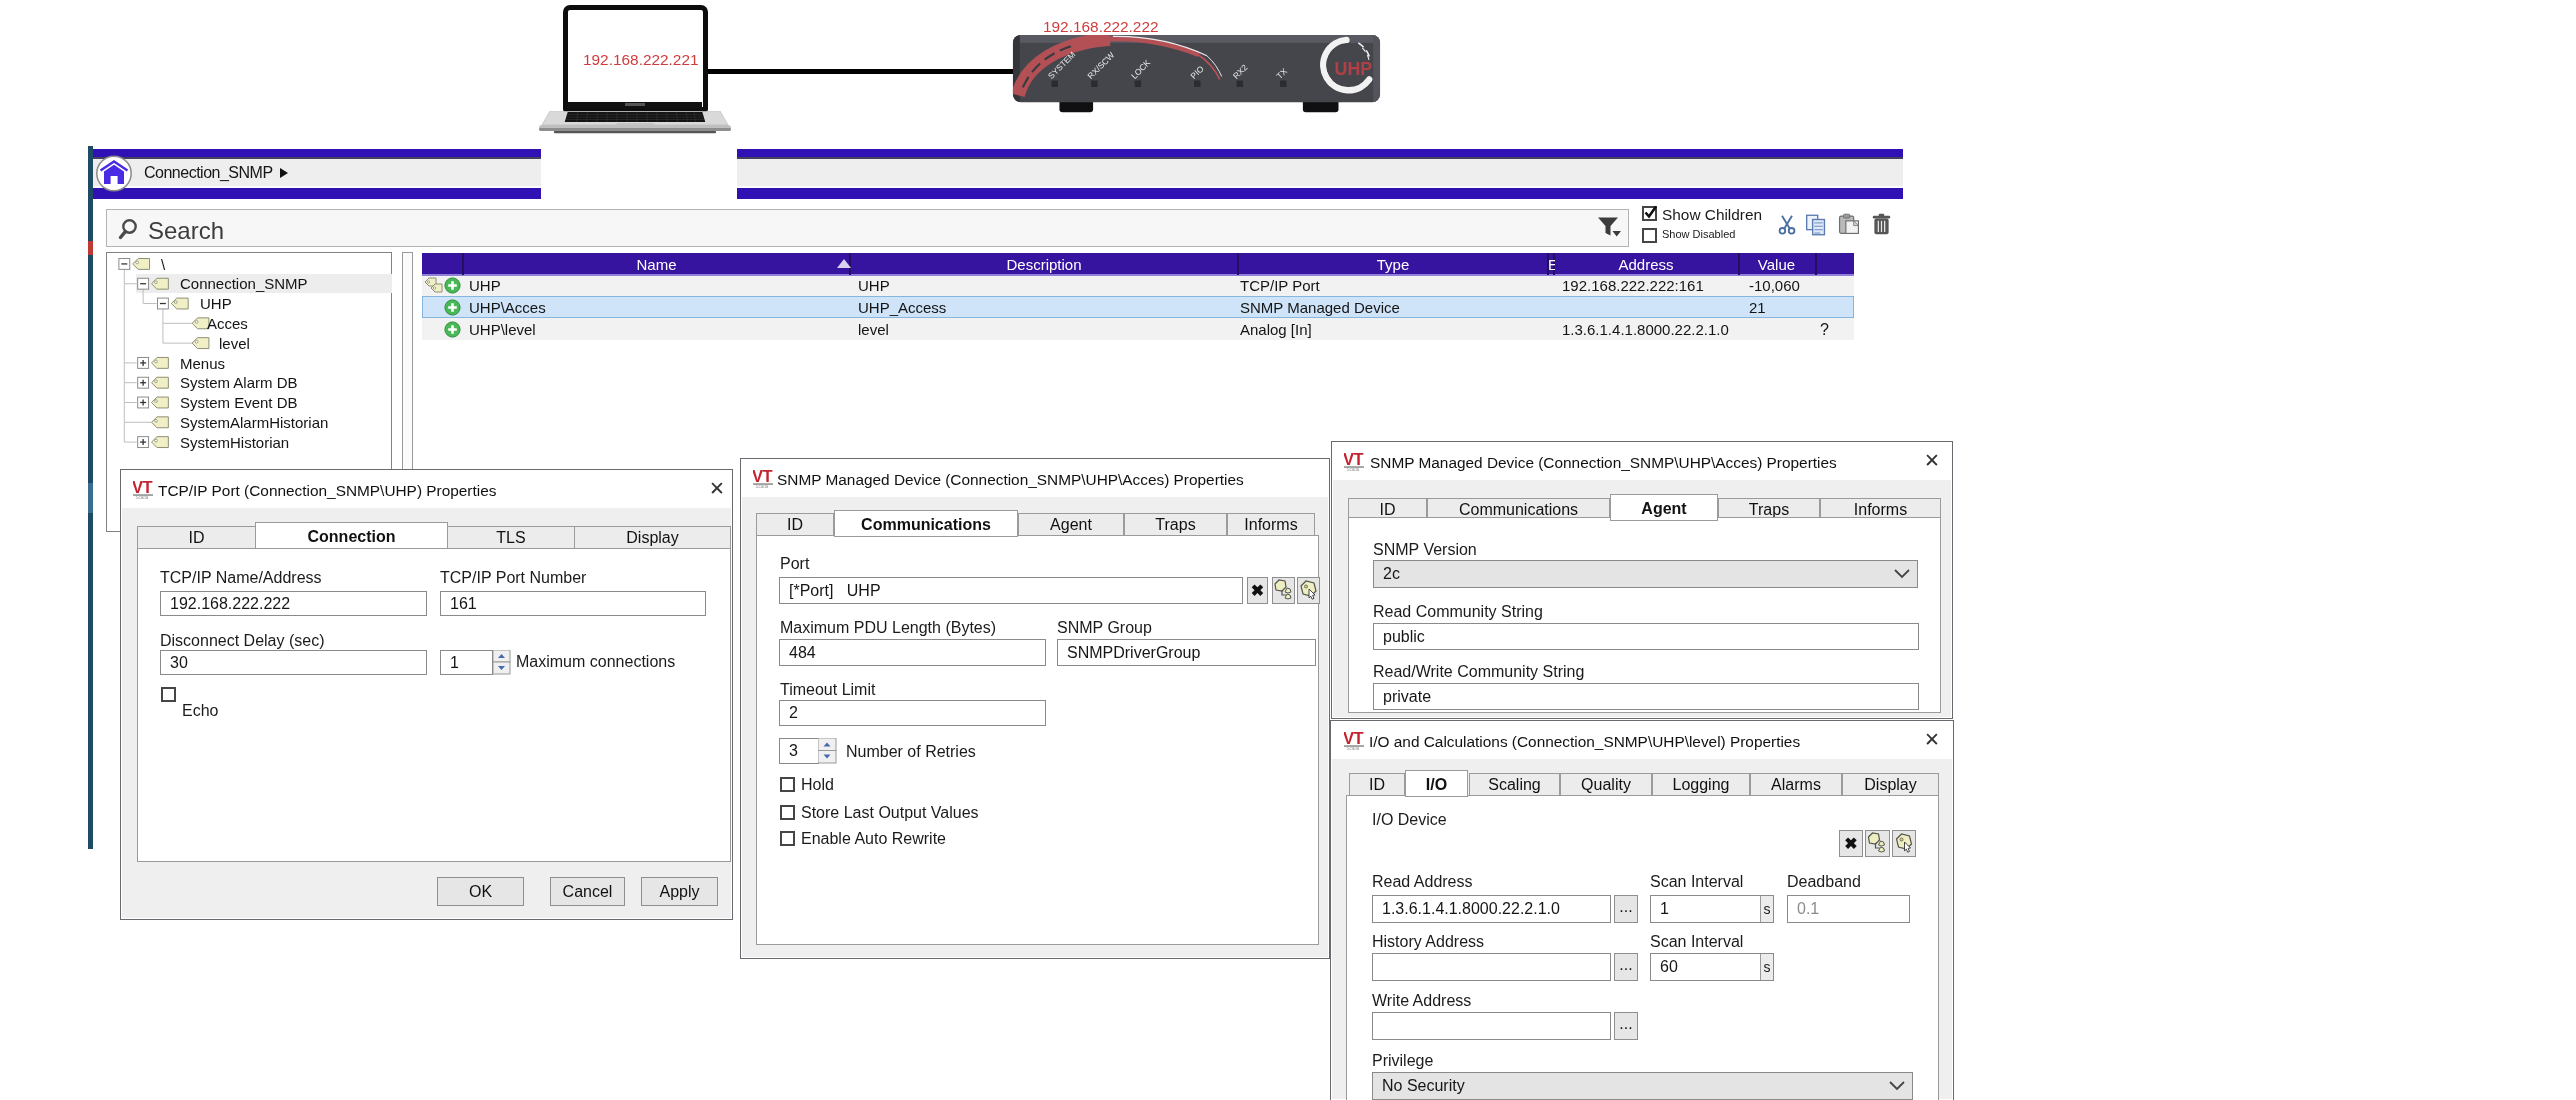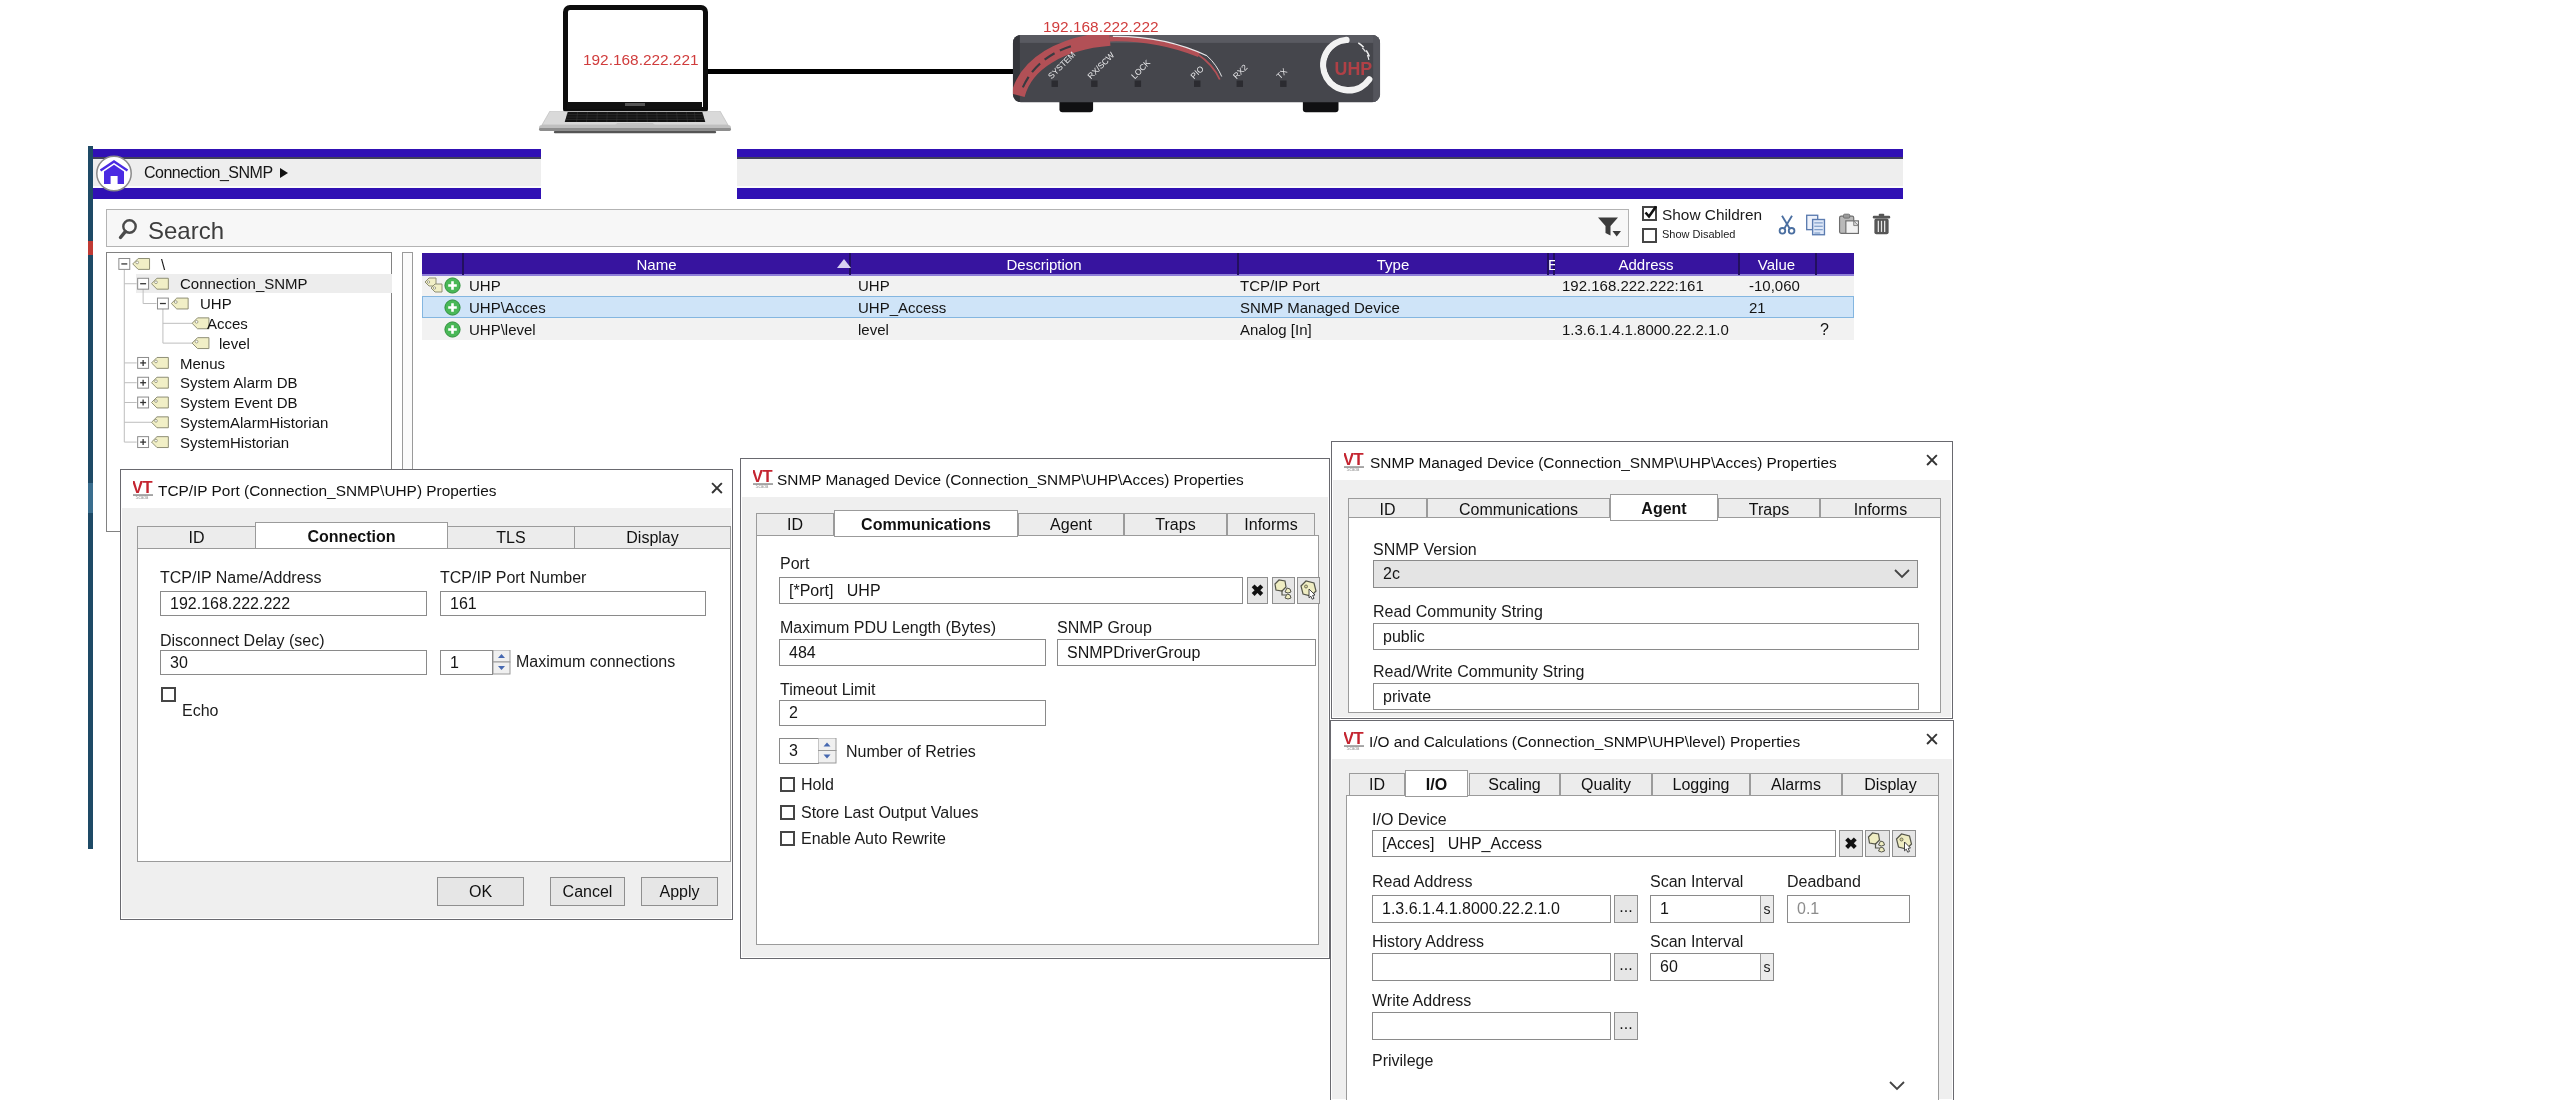--- a/index.html
+++ b/index.html
@@ -451,21 +451,20 @@
  <div class="dbody"></div>
  <div class="tab" style="left:18px;top:52px;width:56px;height:23px;line-height:22px">ID</div>
  <div class="tab act" style="left:74px;top:49px;width:63px;height:27px;line-height:28px">I/O</div>
  <div class="tab" style="left:138px;top:52px;width:91px;height:23px;line-height:22px">Scaling</div>
  <div class="tab" style="left:229px;top:52px;width:92px;height:23px;line-height:22px">Quality</div>
  <div class="tab" style="left:321px;top:52px;width:98px;height:23px;line-height:22px">Logging</div>
  <div class="tab" style="left:419px;top:52px;width:92px;height:23px;line-height:22px">Alarms</div>
  <div class="tab" style="left:511px;top:52px;width:97px;height:23px;line-height:22px">Display</div>
  <div class="page" style="left:15px;top:74px;width:593px;height:307px;border-bottom:none"></div>
  <div class="lbl" style="left:41px;top:90px">I/O Device</div>
- <div class="in" style="left:41px;top:109px;width:464px;height:27px;line-height:25px">[Acces]&nbsp;&nbsp;&nbsp;UHP_Access</div>
  <div class="btn" style="left:508px;top:109px;width:24px;height:27px;line-height:25px;font-weight:bold">✖</div>
  <div class="btn" style="left:534px;top:109px;width:25px;height:27px"></div>
  <div class="btn" style="left:561px;top:109px;width:24px;height:27px"></div>
  <svg class="a" style="left:536px;top:111px" width="20" height="23" viewBox="0 0 19 23">
   <path d="M1 5 l4 -4 l6 1 l1 6 l-4 4 l-6 -1 Z" fill="#efedc2" stroke="#55564a" stroke-width="1.2"></path>
   <path d="M8 11 v5 h4" fill="none" stroke="#55564a" stroke-width="1.2"></path>
   <path d="M13 9 l3 1 l1 3 l-3 1 l-3 -1 Z" fill="#efedc2" stroke="#55564a" stroke-width="1"></path>
   <path d="M13 15 l3 1 l1 3 l-3 1 l-3 -1 Z" fill="#efedc2" stroke="#55564a" stroke-width="1"></path>
  </svg>
  <svg class="a" style="left:563px;top:111px" width="20" height="23" viewBox="0 0 19 23">
@@ -484,17 +483,18 @@
  <div class="lbl" style="left:41px;top:212px">History Address</div>
  <div class="in" style="left:41px;top:232px;width:239px;height:28px"></div>
  <div class="btn" style="left:283px;top:232px;width:24px;height:28px;line-height:22px">...</div>
  <div class="lbl" style="left:319px;top:212px">Scan Interval</div>
  <div class="in" style="left:319px;top:232px;width:124px;height:28px;line-height:26px">60</div>
  <div class="a" style="left:429px;top:233px;width:13px;height:26px;background:#ececec;border-left:1px solid #9a9a9a;font-size:14px;text-align:center;line-height:26px">s</div>
  <div class="lbl" style="left:41px;top:271px">Write Address</div>
  <div class="in" style="left:41px;top:291px;width:239px;height:28px"></div>
  <div class="btn" style="left:283px;top:291px;width:24px;height:28px;line-height:22px">...</div>
  <div class="lbl" style="left:41px;top:331px">Privilege</div>
+ <div class="gin" style="left:41px;top:351px;width:541px;height:28px;line-height:26px">No Security</div>
  <svg class="a" style="left:558px;top:360px" width="16" height="10" viewBox="0 0 16 10">
       <path d="M1 1 L8 8 L15 1" fill="none" stroke="#444" stroke-width="1.8"></path>
     </svg>
 </div>
 
 
 </body></html>

